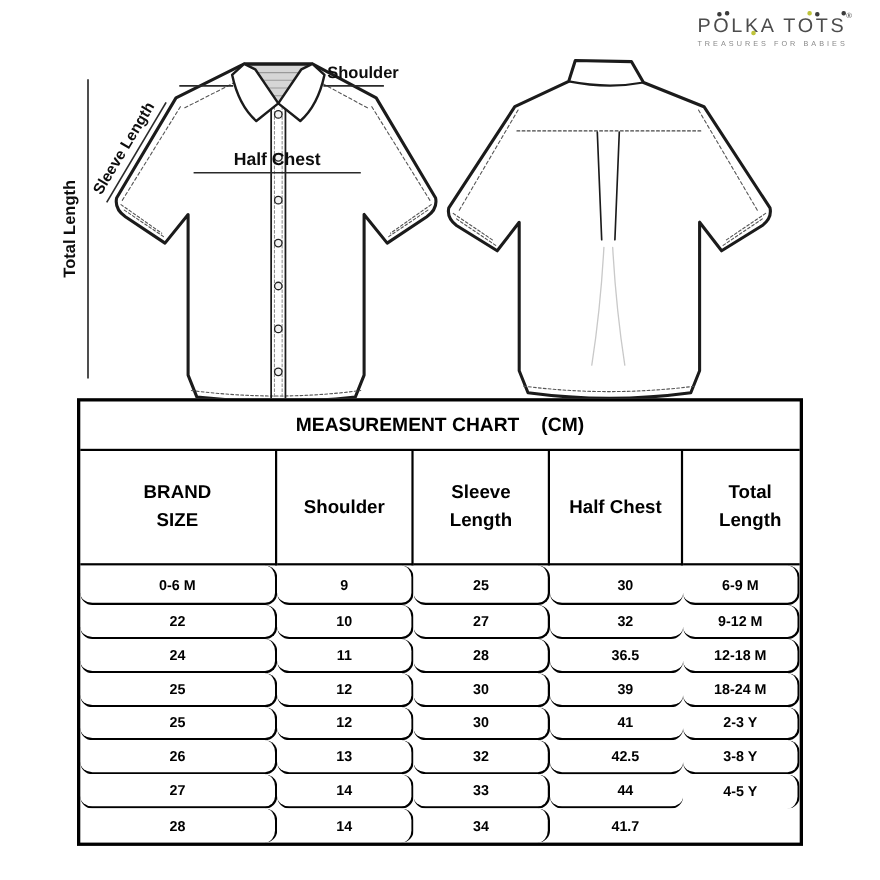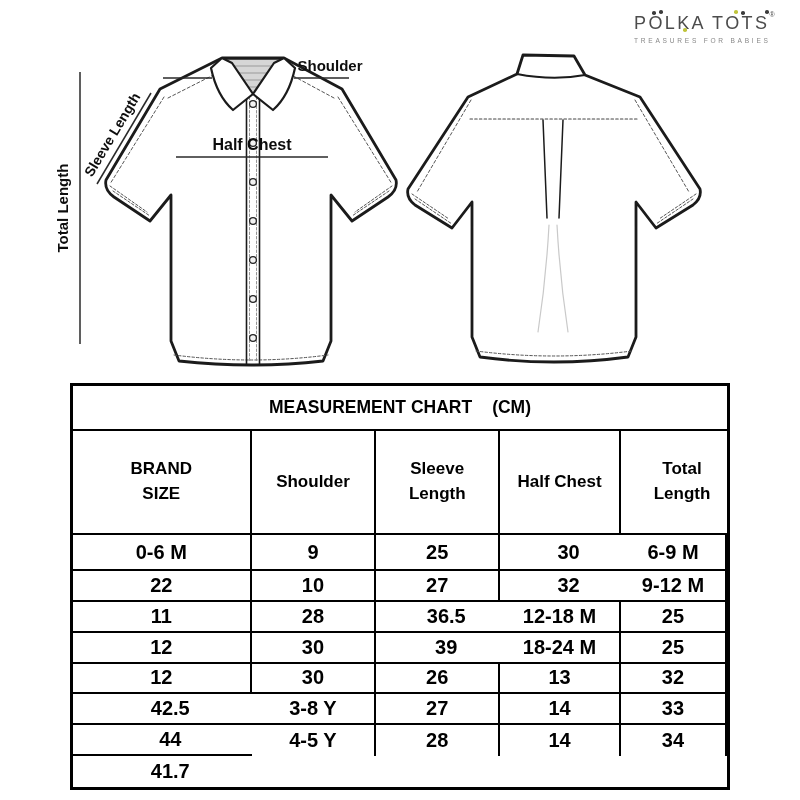--- a/index.html
+++ b/index.html
@@ -24,38 +24,38 @@
   .d6 { left:131px; top:-3px; }
   .tagline { margin-top:3px; font-size:6.6px; letter-spacing:2.75px; color:#888;
     white-space:nowrap; font-weight:500; }
 
   
   .diagram { position:absolute; left:0; top:0; }
   .mlabel { font-family:"Liberation Sans", sans-serif; font-weight:700; fill:#0d0d0d; }
 
   
   .size-table {
-    position:absolute; left:70px; top:383px; width:660px; height:407px;
+    position:absolute; left:70px; top:362px; width:660px; height:407px;
     display:grid;
     grid-template-columns:27.3% 19.1% 18.9% 18.5% 16.2%;
     grid-template-rows:45px 104px 36px repeat(7, 1fr);
     border:3px solid #000; box-sizing:border-box; background:#fff; color:#000;
   }
   .t-title {
     grid-column:1 / -1; border-bottom:2px solid #000;
     display:flex; align-items:center; justify-content:center; gap:20px;
     font-weight:700; font-size:17.5px;
   }
   .t-cell {
     border-right:2px solid #000; border-bottom:2px solid #000;
     display:flex; align-items:center; justify-content:center;
     font-weight:700; text-align:center;
   }
   .t-head { font-size:17px; line-height:1.45; white-space:pre-line; }
-  .t-data { font-size:20px; }
+  .t-data { font-size:13px;border-radius:11px; }
   .last-col { border-right:none;padding-left:16px; }
   .last-row { border-bottom:none; }
 </style>
 </head>
 <body>
 
 <div id="page">
 
   <div class="logo">
     <div class="brand-line">
@@ -162,35 +162,38 @@
     <div class="t-cell t-data">25</div>
     <div class="t-cell t-data last-col">30</div>
 
     <div class="t-cell t-data">6-9 M</div>
     <div class="t-cell t-data">22</div>
     <div class="t-cell t-data">10</div>
     <div class="t-cell t-data">27</div>
     <div class="t-cell t-data last-col">32</div>
 
     <div class="t-cell t-data">9-12 M</div>
+    <div class="t-cell t-data">24</div>
     <div class="t-cell t-data">11</div>
     <div class="t-cell t-data">28</div>
     <div class="t-cell t-data last-col">36.5</div>
 
     <div class="t-cell t-data">12-18 M</div>
     <div class="t-cell t-data">25</div>
     <div class="t-cell t-data">12</div>
     <div class="t-cell t-data">30</div>
     <div class="t-cell t-data last-col">39</div>
 
     <div class="t-cell t-data">18-24 M</div>
     <div class="t-cell t-data">25</div>
     <div class="t-cell t-data">12</div>
     <div class="t-cell t-data">30</div>
-
+    <div class="t-cell t-data last-col">41</div>
+
+    <div class="t-cell t-data">2-3 Y</div>
     <div class="t-cell t-data">26</div>
     <div class="t-cell t-data">13</div>
     <div class="t-cell t-data">32</div>
     <div class="t-cell t-data last-col">42.5</div>
 
     <div class="t-cell t-data">3-8 Y</div>
     <div class="t-cell t-data">27</div>
     <div class="t-cell t-data">14</div>
     <div class="t-cell t-data">33</div>
     <div class="t-cell t-data last-col">44</div>

